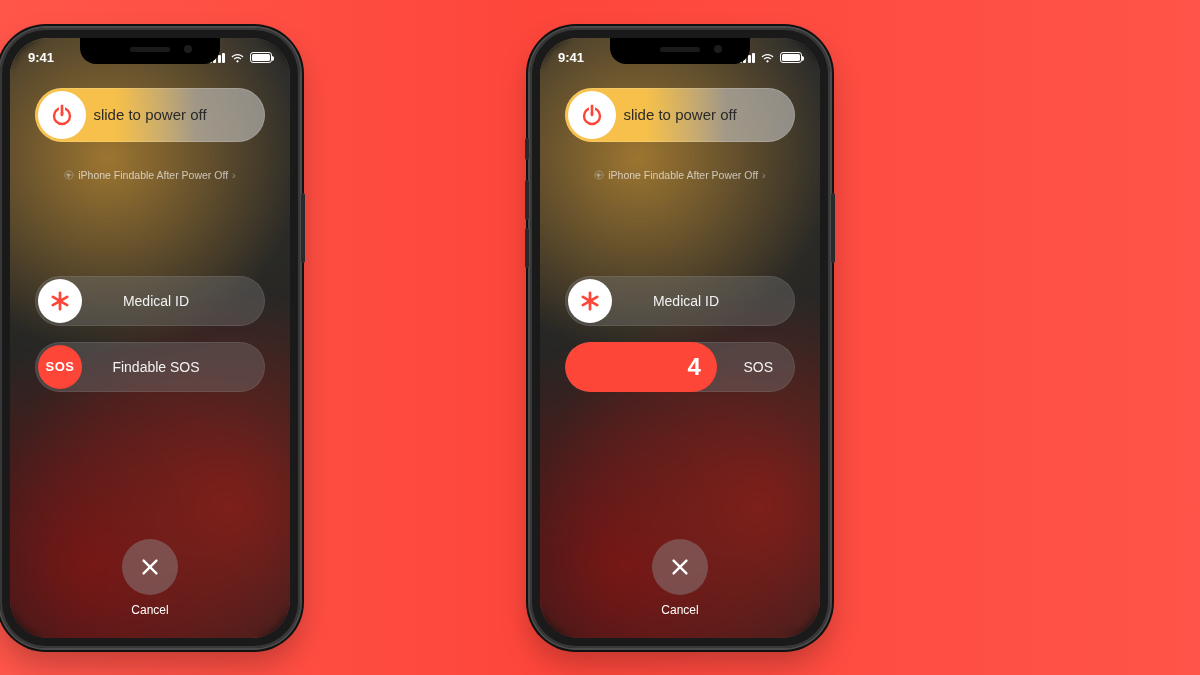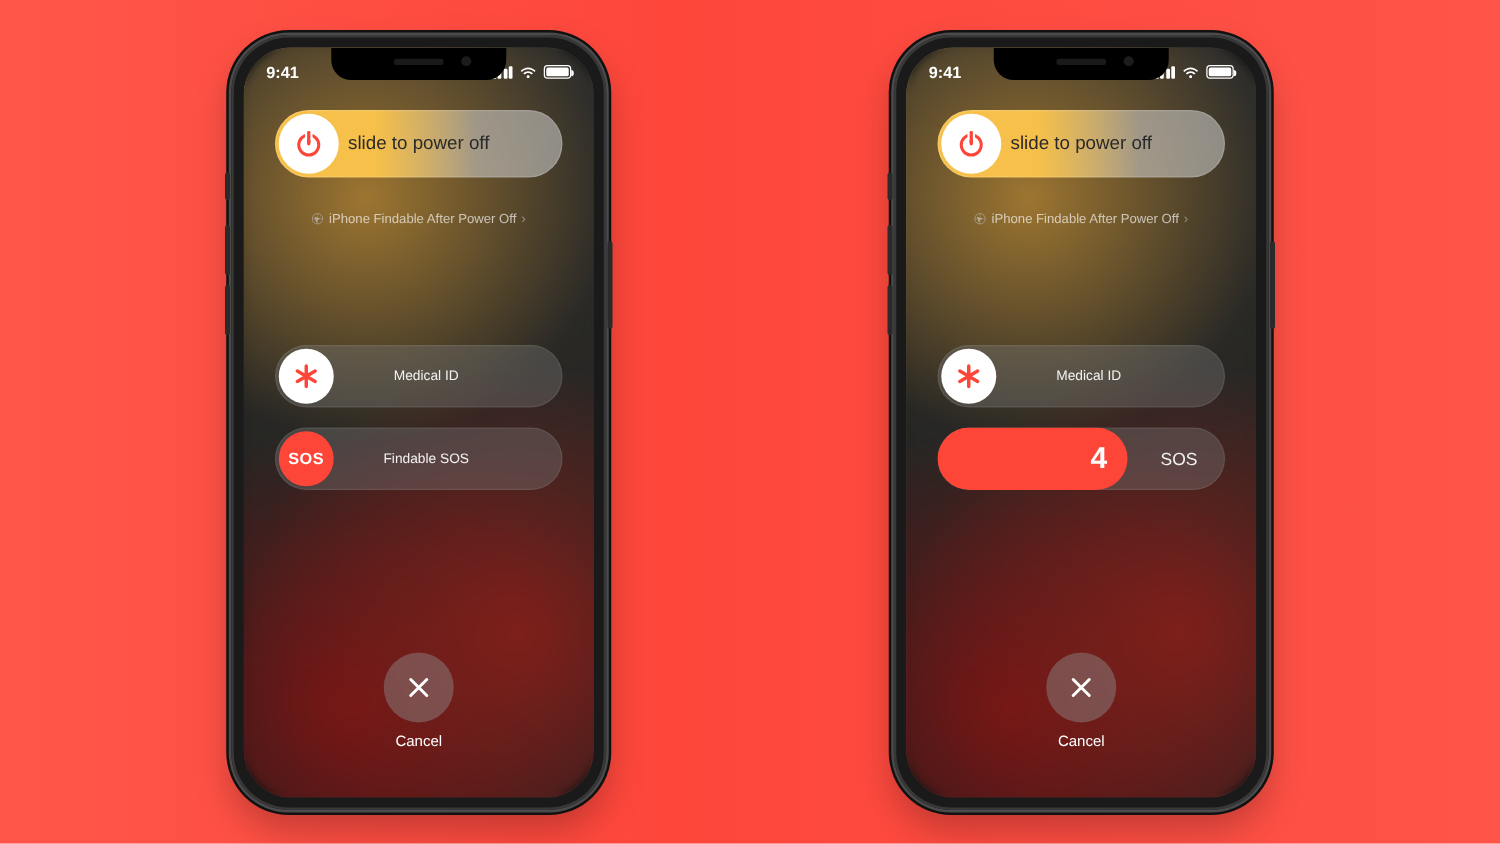--- a/index.html
+++ b/index.html
@@ -1,21 +1,21 @@
 <!DOCTYPE html>
 <html><head>
 <meta charset="utf-8">
 <style>
   * { box-sizing: border-box; margin: 0; padding: 0; }
   html, body { width: 1200px; height: 675px; overflow: hidden; font-family: -apple-system, "Helvetica Neue", Helvetica, Arial, sans-serif; }
 
   .stage {
     width: 1200px; height: 675px;
     background: linear-gradient(90deg, #ff564a 0%, #fe463b 45%, #ff5449 100%);
-    display: flex; align-items: center; justify-content: center;
+    display: flex; align-items: center; justify-content: flex-start;
     gap: 230px;
   }
 
   
   .phone {
     position: relative;
     width: 300px; height: 620px;
     border-radius: 46px;
     background: #1a1a1a;
     box-shadow:
@@ -109,34 +109,34 @@
   }
   .pill-knob {
     width:44px; height:44px; margin:3px; border-radius:50%;
     display:flex; align-items:center; justify-content:center;
     z-index:2;
   }
   .pill-knob.white { background:#fff; }
   .pill-knob.red   { background:#fd4538; }
   .pill-label {
     position:absolute; left:12px; right:0; text-align:center;
-    font-size:11px; color:#f2f2f2; z-index:1;
+    font-size:14px; color:#f2f2f2; z-index:1;
   }
 
   
   .sos-fill {
     position:absolute; left:0; top:0; bottom:0; width:66%;
     background:#fd4538; border-radius:25px; z-index:2;
     display:flex; align-items:center; justify-content:flex-end; padding-right:16px;
   }
   .sos-count { font-size:24px; font-weight:700; color:#fff; }
   .sos-tail  { position:absolute; right:22px; font-size:14px; color:#f2f2f2; z-index:1; }
 
   
-  .cancel-wrap { margin-top:auto; margin-bottom:20px; display:flex; flex-direction:column; align-items:center; gap:8px; }
+  .cancel-wrap { margin-top:auto; margin-bottom:3px; display:flex; flex-direction:column; align-items:center; gap:8px; }
   .cancel-btn {
     width:56px; height:56px; border-radius:50%;
     background: rgba(140,140,140,0.45);
     display:flex; align-items:center; justify-content:center;
   }
   .cancel-btn svg { width:22px; height:22px; }
   .cancel-label { font-size:12px; color:#fff; }
 
 </style>
 </head>

